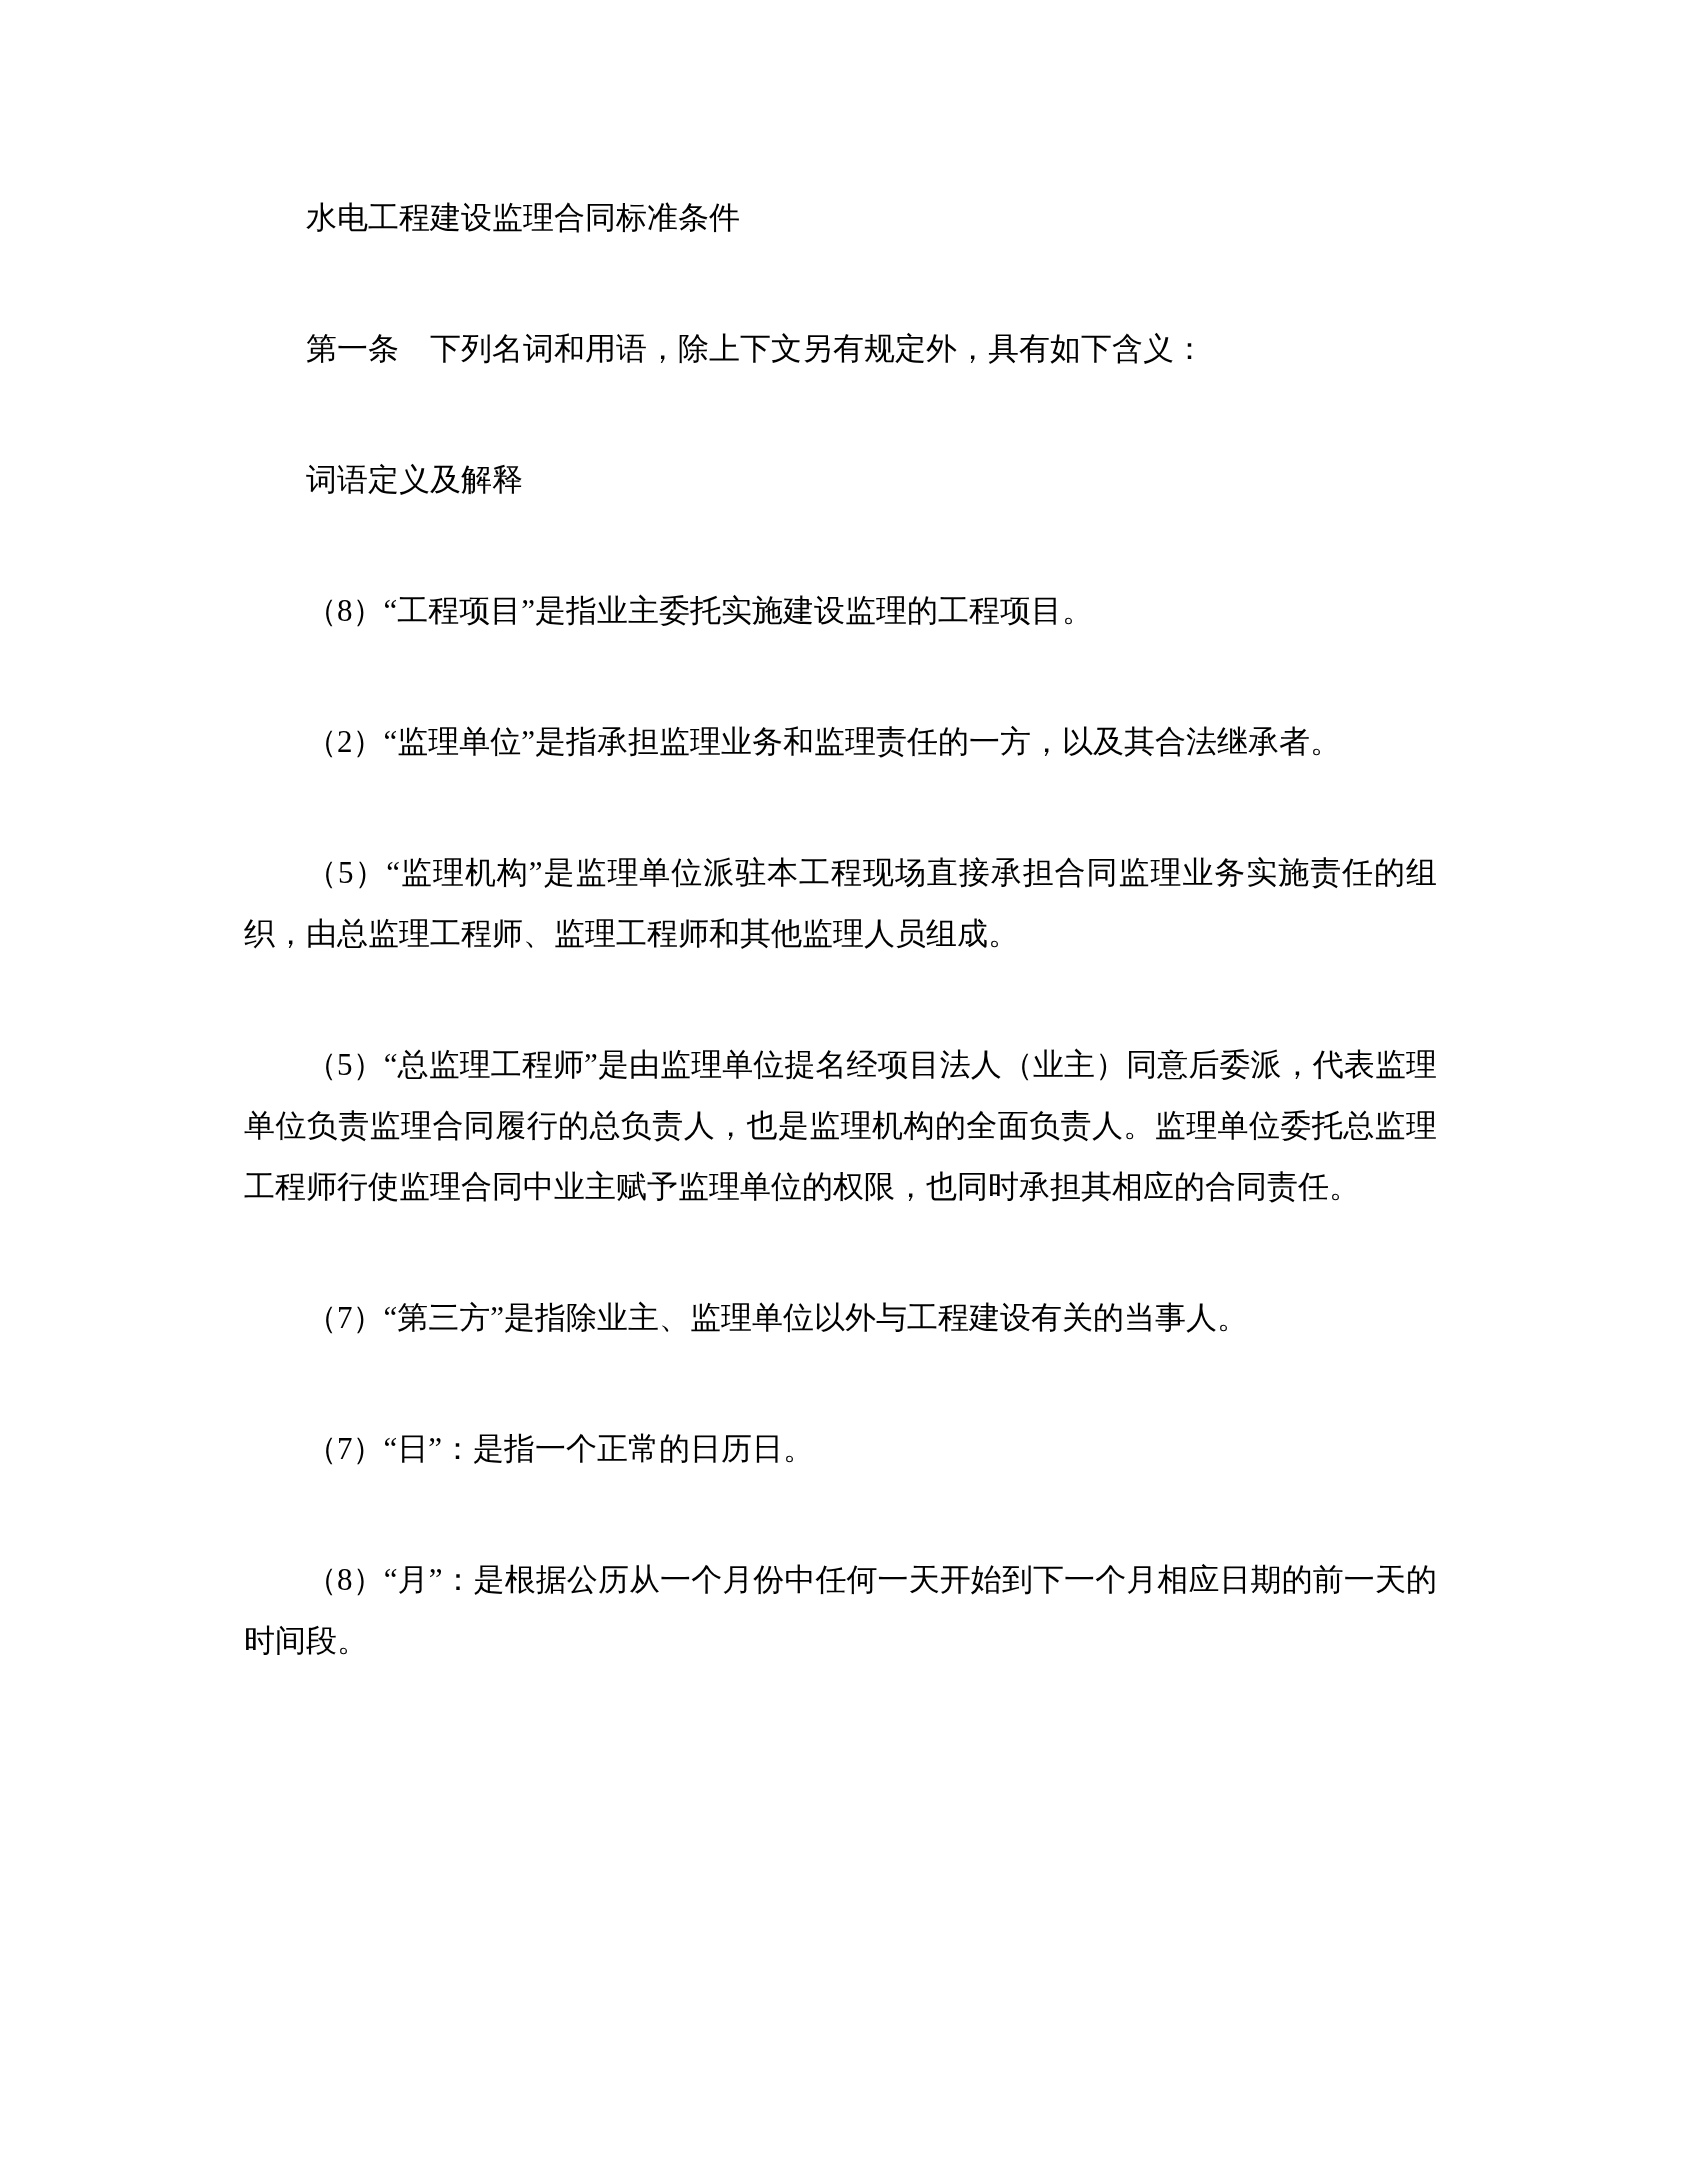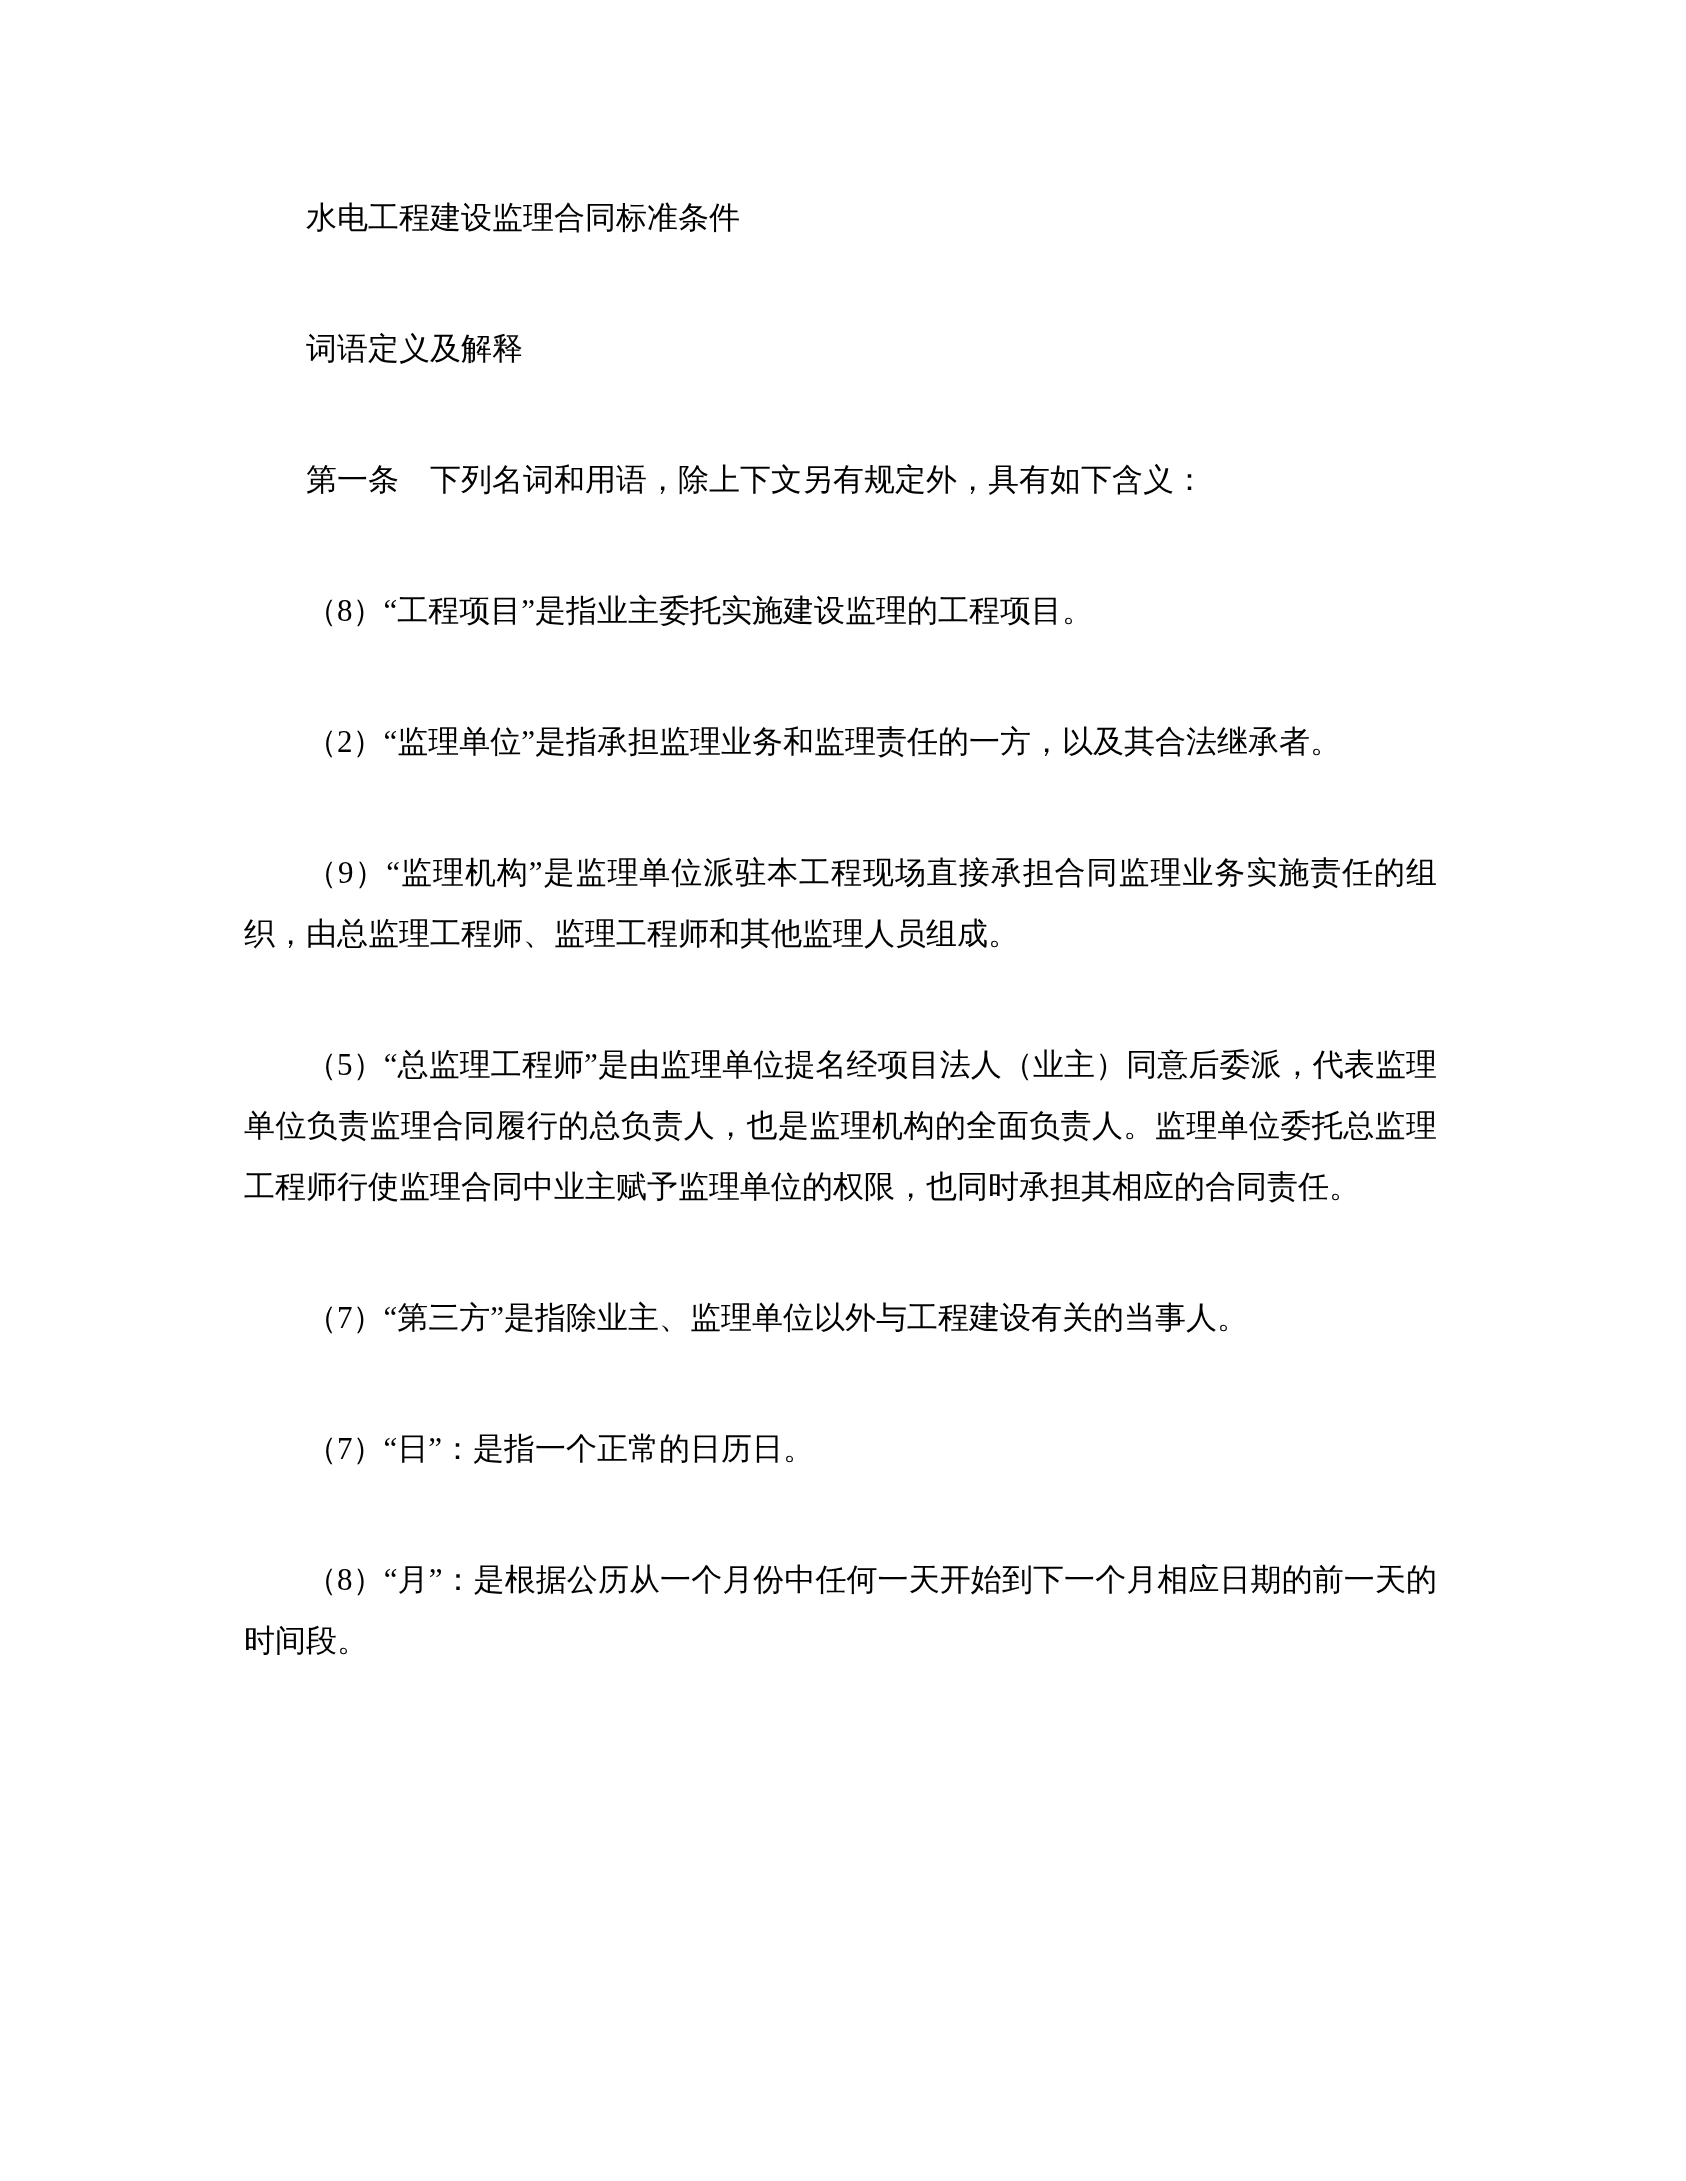--- a/index.html
+++ b/index.html
@@ -28,23 +28,23 @@
     text-indent: 2em;
     letter-spacing: 0;
     word-break: normal;
   }
 </style>
 </head>
 <body>
 
 <div class="page">
   <p class="para">水电工程建设监理合同标准条件</p>
+  <p class="para">第一条　下列名词和用语，除上下文另有规定外，具有如下含义：</p>
   <p class="para">词语定义及解释</p>
-  <p class="para">第一条　下列名词和用语，除上下文另有规定外，具有如下含义：</p>
   <p class="para">（8）“工程项目”是指业主委托实施建设监理的工程项目。</p>
   <p class="para">（2）“监理单位”是指承担监理业务和监理责任的一方，以及其合法继承者。</p>
-  <p class="para">（9）“监理机构”是监理单位派驻本工程现场直接承担合同监理业务实施责任的组织，由总监理工程师、监理工程师和其他监理人员组成。</p>
+  <p class="para">（5）“监理机构”是监理单位派驻本工程现场直接承担合同监理业务实施责任的组织，由总监理工程师、监理工程师和其他监理人员组成。</p>
   <p class="para">（5）“总监理工程师”是由监理单位提名经项目法人（业主）同意后委派，代表监理单位负责监理合同履行的总负责人，也是监理机构的全面负责人。监理单位委托总监理工程师行使监理合同中业主赋予监理单位的权限，也同时承担其相应的合同责任。</p>
   <p class="para">（7）“第三方”是指除业主、监理单位以外与工程建设有关的当事人。</p>
   <p class="para">（7）“日”：是指一个正常的日历日。</p>
   <p class="para">（8）“月”：是根据公历从一个月份中任何一天开始到下一个月相应日期的前一天的时间段。</p>
 </div>
 
 
 </body></html>

